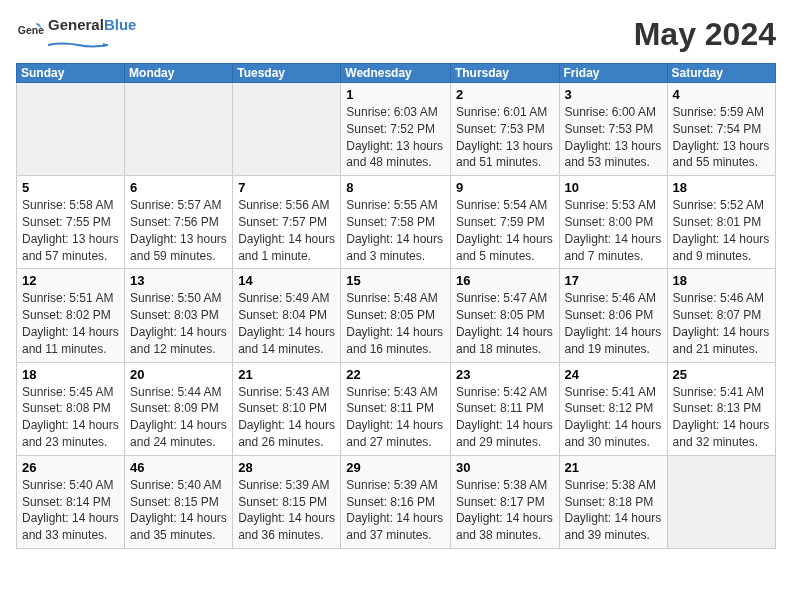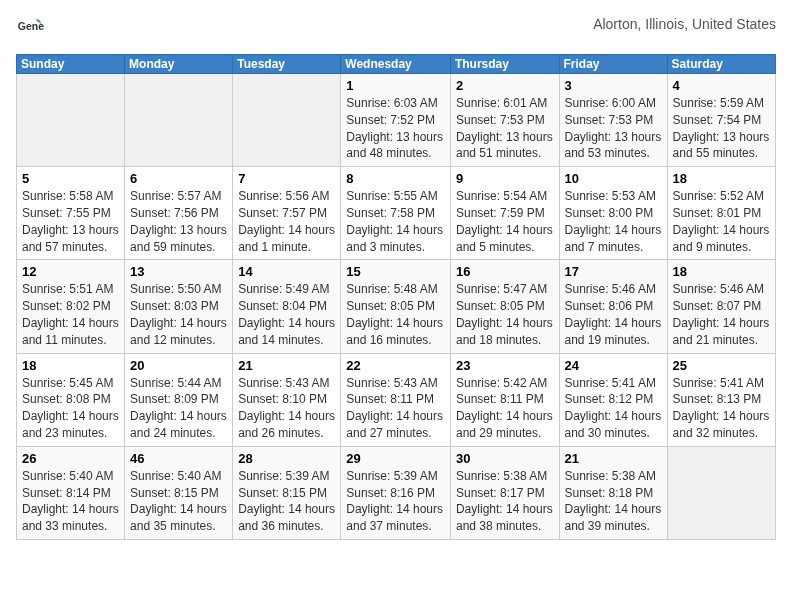--- a/index.html
+++ b/index.html
@@ -81,23 +81,32 @@
   </style>
 </head>
 <body>
 
 <div class="header-area">
   <div class="logo">
     <svg class="logo-icon" viewBox="0 0 32 32" xmlns="http://www.w3.org/2000/svg">
       <text x="2" y="16" font-size="12" font-weight="bold" fill="#333">General</text>
       <polygon points="22,4 30,10 26,4" fill="#3b7fc4"></polygon>
     </svg>
+    <div>
+      <div>
+        <span style="font-size:15px;font-weight:bold;color:#333;">General</span><span style="font-size:15px;font-weight:bold;color:#3b7fc4;">Blue</span>
+      </div>
+      <svg width="60" height="6" viewBox="0 0 60 6">
+        <path d="M0,3 Q15,0 30,3 Q45,6 60,3" stroke="#3b7fc4" fill="none" stroke-width="2"></path>
+        <polygon points="55,1 62,3 55,5" fill="#3b7fc4"></polygon>
+      </svg>
+    </div>
   </div>
   <div class="title-area">
-    <div class="subtitle">Alorton, Illinois, United States</div>
+    <div class="main-title">May 2024</div>
   </div>
 </div>
 
 <table>
   <thead>
     <tr id="header-row">
     <th>Sunday</th>
         <th>Monday</th>
         <th>Tuesday</th>
         <th>Wednesday</th>

